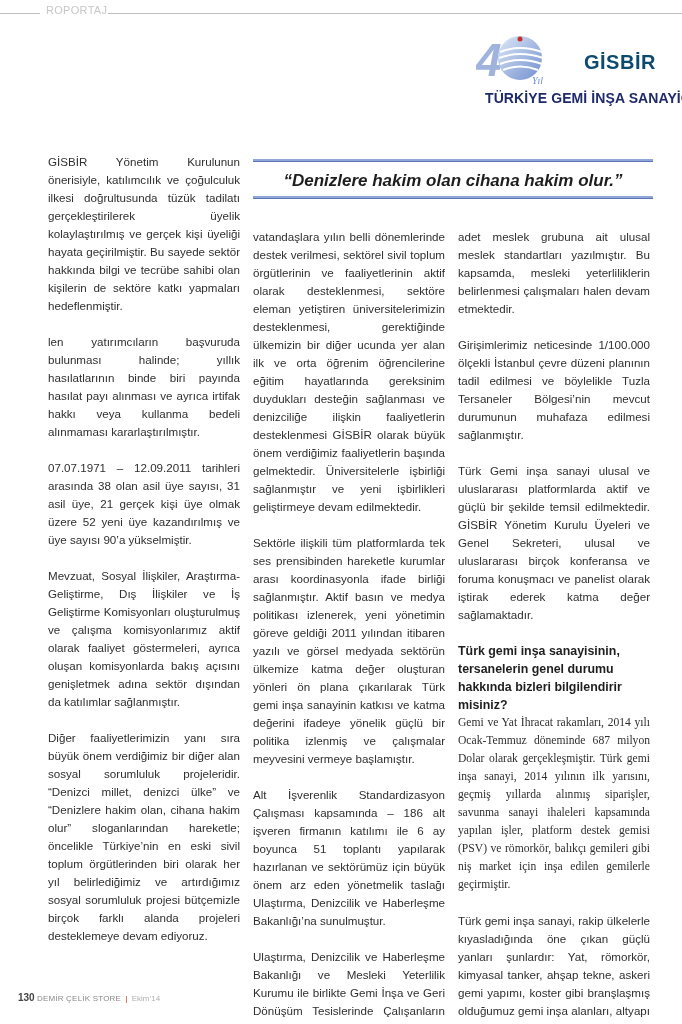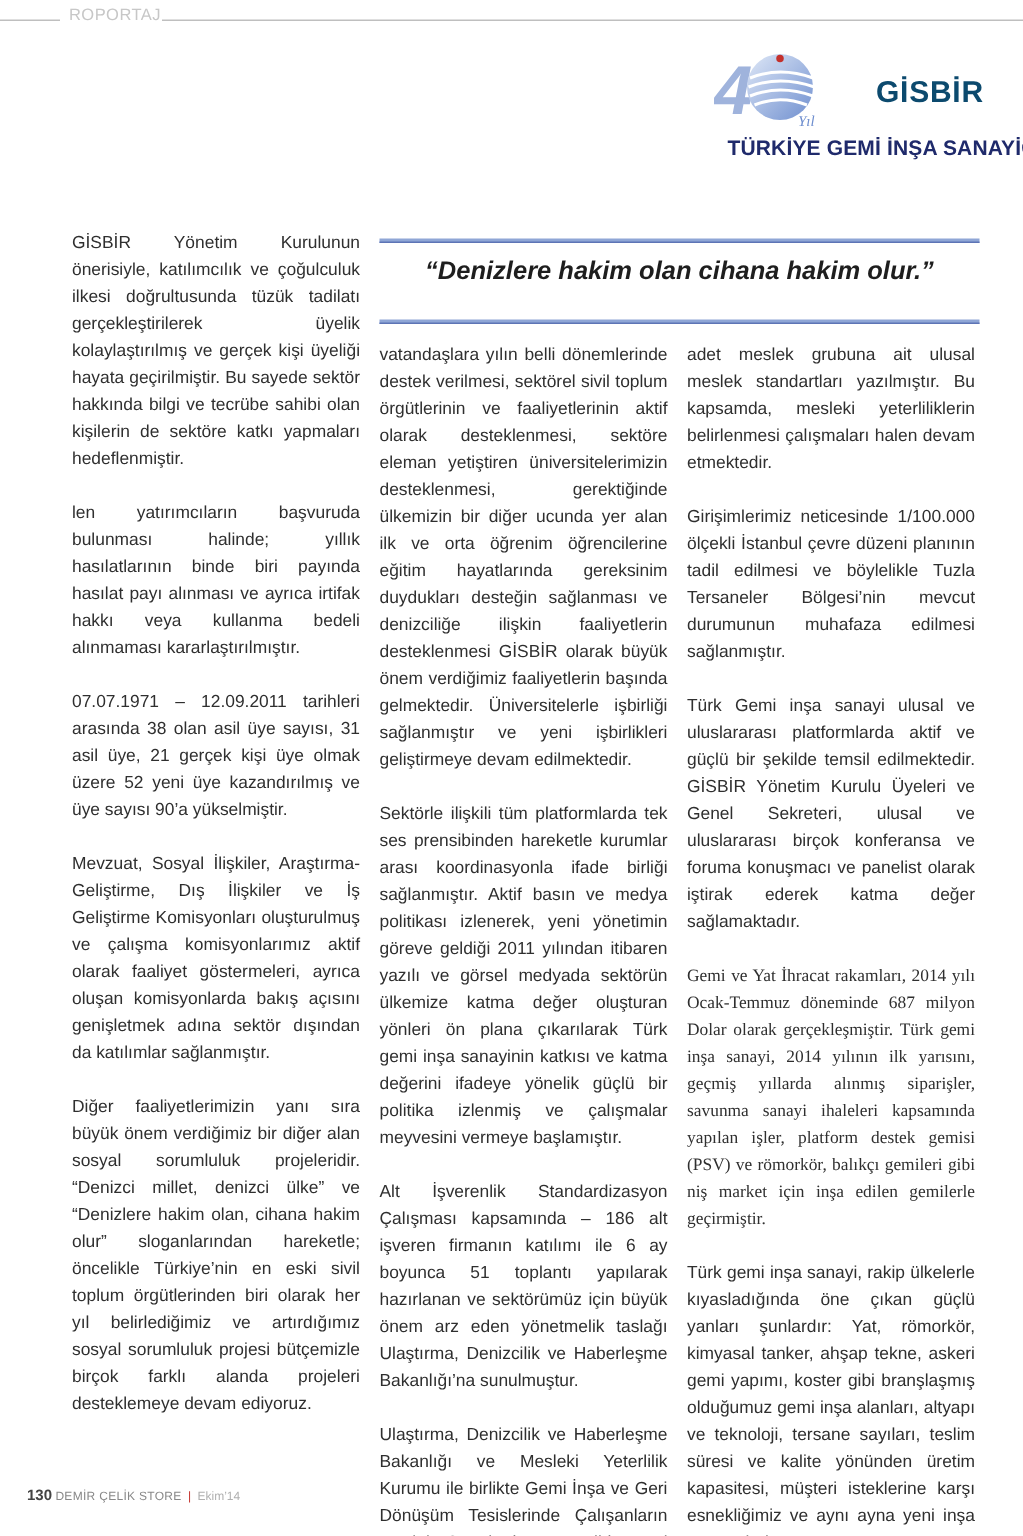--- a/index.html
+++ b/index.html
@@ -9,21 +9,21 @@
   .top-rule { position: absolute; top: 13px; height: 1px; background: #bfbfbf; }
   .rule-left { left: 0; width: 40px; }
   .rule-right { left: 108px; width: 574px; }
   .section-label { position: absolute; top: 4px; left: 46px; font-size: 11px; letter-spacing: 0.3px; color: #c7c7c7; }
 
   .logo { position: absolute; left: 476px; top: 30px; width: 180px; height: 80px; }
   .logo-mark { position: absolute; left: 0; top: 0; width: 70px; height: 58px; }
   .logo-name { position: absolute; left: 108px; top: 21px; font-size: 20px; font-weight: bold; color: #0c4a6e; letter-spacing: 0.5px; }
   .logo-sub { position: absolute; left: 9px; top: 60px; font-size: 14px; font-weight: bold; color: #1f2a6b; letter-spacing: 0.1px; white-space: nowrap; }
 
-  .pullquote { position: absolute; left: 253px; top: 159px; width: 400px; height: 57px; }
+  .pullquote { position: absolute; left: 253px; top: 159px; width: 400px; height: 40px; }
   .pq-line { position: absolute; left: 0; right: 0; height: 3px; background: #8fa6d6; border-bottom: 1px solid #5d74b5; }
   .pq-line.top { top: 0; }
   .pq-line.bottom { bottom: 0; }
   .pq-text { position: absolute; left: 0; right: 0; top: 12px; text-align: center; font-style: italic; font-weight: bold; font-size: 17px; color: #1e1e1e; }
 
   .col { position: absolute; width: 192px; font-size: 11.6px; line-height: 18px; text-align: justify; color: #2f2f2f; }
   .col p { margin-bottom: 18px; hyphens: manual; }
   .col p.last { margin-bottom: 0; }
   .col1 { left: 48px; top: 153px; }
   .col2 { left: 253px; top: 228px; }
@@ -84,20 +84,21 @@
   <p>vatandaşlara yılın belli dönemlerinde destek verilmesi, sektörel sivil toplum örgütlerinin ve faaliyetlerinin aktif olarak desteklenmesi, sektöre eleman yetiştiren üniversitelerimizin desteklenmesi, gerektiğinde ülkemizin bir diğer ucunda yer alan ilk ve orta öğrenim öğrencilerine eğitim hayatlarında gereksinim duydukları desteğin sağlanması ve denizciliğe ilişkin faaliyetlerin desteklenmesi GİSBİR olarak büyük önem verdiğimiz faaliyetlerin başında gelmektedir. Üniversitelerle işbirliği sağlanmıştır ve yeni işbirlikleri geliştirmeye devam edilmektedir.</p>
   <p>Sektörle ilişkili tüm platformlarda tek ses prensibinden hareketle kurumlar arası koordinasyonla ifade birliği sağlanmıştır. Aktif basın ve medya politikası izlenerek, yeni yönetimin göreve geldiği 2011 yılından itibaren yazılı ve görsel medyada sektörün ülkemize katma değer oluşturan yönleri ön plana çıkarılarak Türk gemi inşa sanayinin katkısı ve katma değerini ifadeye yönelik güçlü bir politika izlenmiş ve çalışmalar meyvesini vermeye başlamıştır.</p>
   <p>Alt İşverenlik Standardizasyon Çalışması kapsamında – 186 alt işveren firmanın katılımı ile 6 ay boyunca 51 toplantı yapılarak hazırlanan ve sektörümüz için büyük önem arz eden yönetmelik taslağı Ulaştırma, Denizcilik ve Haberleşme Bakanlığı’na sunulmuştur.</p>
   <p class="last">Ulaştırma, Denizcilik ve Haberleşme Bakanlığı ve Mesleki Yeterlilik Kurumu ile birlikte Gemi İnşa ve Geri Dönüşüm Tesislerinde Çalışanların Meslek Standartlarının Belirlenmesi çalışmaları yürütülmüş; bu kapsamda sektöre yönelik yedi</p>
 </div>
 
 <div class="col col3">
   <p>adet meslek grubuna ait ulusal meslek standartları yazılmıştır. Bu kapsamda, mesleki yeterliliklerin belirlenmesi çalışmaları halen devam etmektedir.</p>
   <p>Girişimlerimiz neticesinde 1/100.000 ölçekli İstanbul çevre düzeni planının tadil edilmesi ve böylelikle Tuzla Tersaneler Bölgesi’nin mevcut durumunun muhafaza edilmesi sağlanmıştır.</p>
   <p>Türk Gemi inşa sanayi ulusal ve uluslararası platformlarda aktif ve güçlü bir şekilde temsil edilmektedir. GİSBİR Yönetim Kurulu Üyeleri ve Genel Sekreteri, ulusal ve uluslararası birçok konferansa ve foruma konuşmacı ve panelist olarak iştirak ederek katma değer sağlamaktadır.</p>
+  <p class="question">Türk gemi inşa sanayisinin, tersanelerin genel durumu hakkında bizleri bilgilendirir misiniz?</p>
   <p class="after-q">Gemi ve Yat İhracat rakamları, 2014 yılı Ocak-Temmuz döneminde 687 milyon Dolar olarak gerçekleşmiştir. Türk gemi inşa sanayi, 2014 yılının ilk yarısını, geçmiş yıllarda alınmış siparişler, savunma sanayi ihaleleri kapsamında yapılan işler, platform destek gemisi (PSV) ve römorkör, balıkçı gemileri gibi niş market için inşa edilen gemilerle geçirmiştir.</p>
   <p class="last">Türk gemi inşa sanayi, rakip ülkelerle kıyasladığında öne çıkan güçlü yanları şunlardır: Yat, römorkör, kimyasal tanker, ahşap tekne, askeri gemi yapımı, koster gibi branşlaşmış olduğumuz gemi inşa alanları, altyapı ve teknoloji, tersane sayıları, teslim süresi ve kalite yönünden üretim kapasitesi, müşteri isteklerine karşı esnekliğimiz ve aynı ayna yeni inşa ve bakım onarım yapan tersanelerimizin</p>
 </div>
 
 <div class="footer">
   <span class="page-num">130</span>
   <span class="pub">DEMİR ÇELİK STORE</span>
   <span class="sep">|</span>
   <span class="issue">Ekim’14</span>
 </div>

